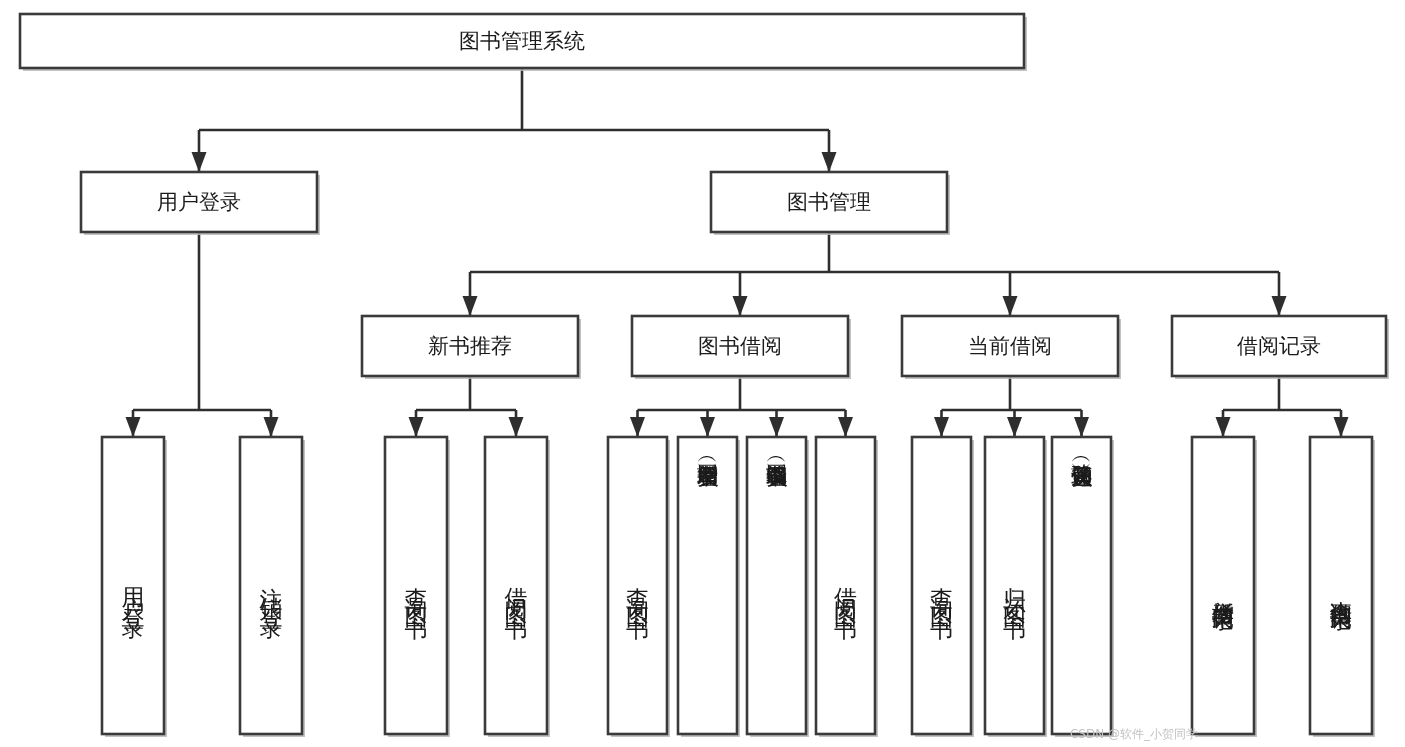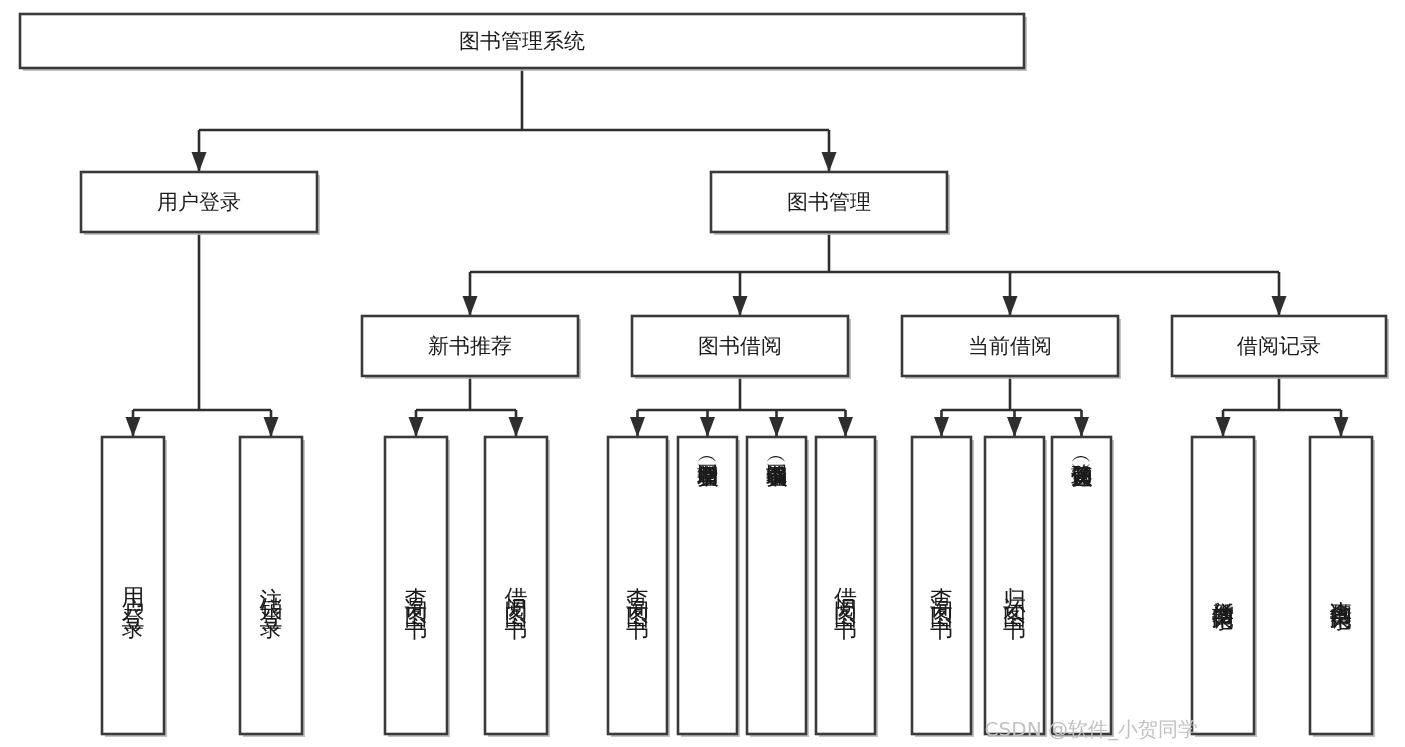--- a/index.html
+++ b/index.html
@@ -69,21 +69,21 @@
     color: #1b1b1b;
     letter-spacing: 1.5px;
     white-space: nowrap;
     text-align: start;
   }
   .watermark {
     position: absolute;
     right: 12px;
     bottom: 4px;
     font-family: "DejaVu Sans", "Liberation Sans", sans-serif;
-    font-size: 20px;
+    font-size: 12px;
     color: #c2c2c2;
     white-space: nowrap;
     user-select: none;
   }
 </style>
 </head>
 <body>
 
 <div id="diagram-root">
   <svg class="flow" viewBox="0 0 1405 747">

